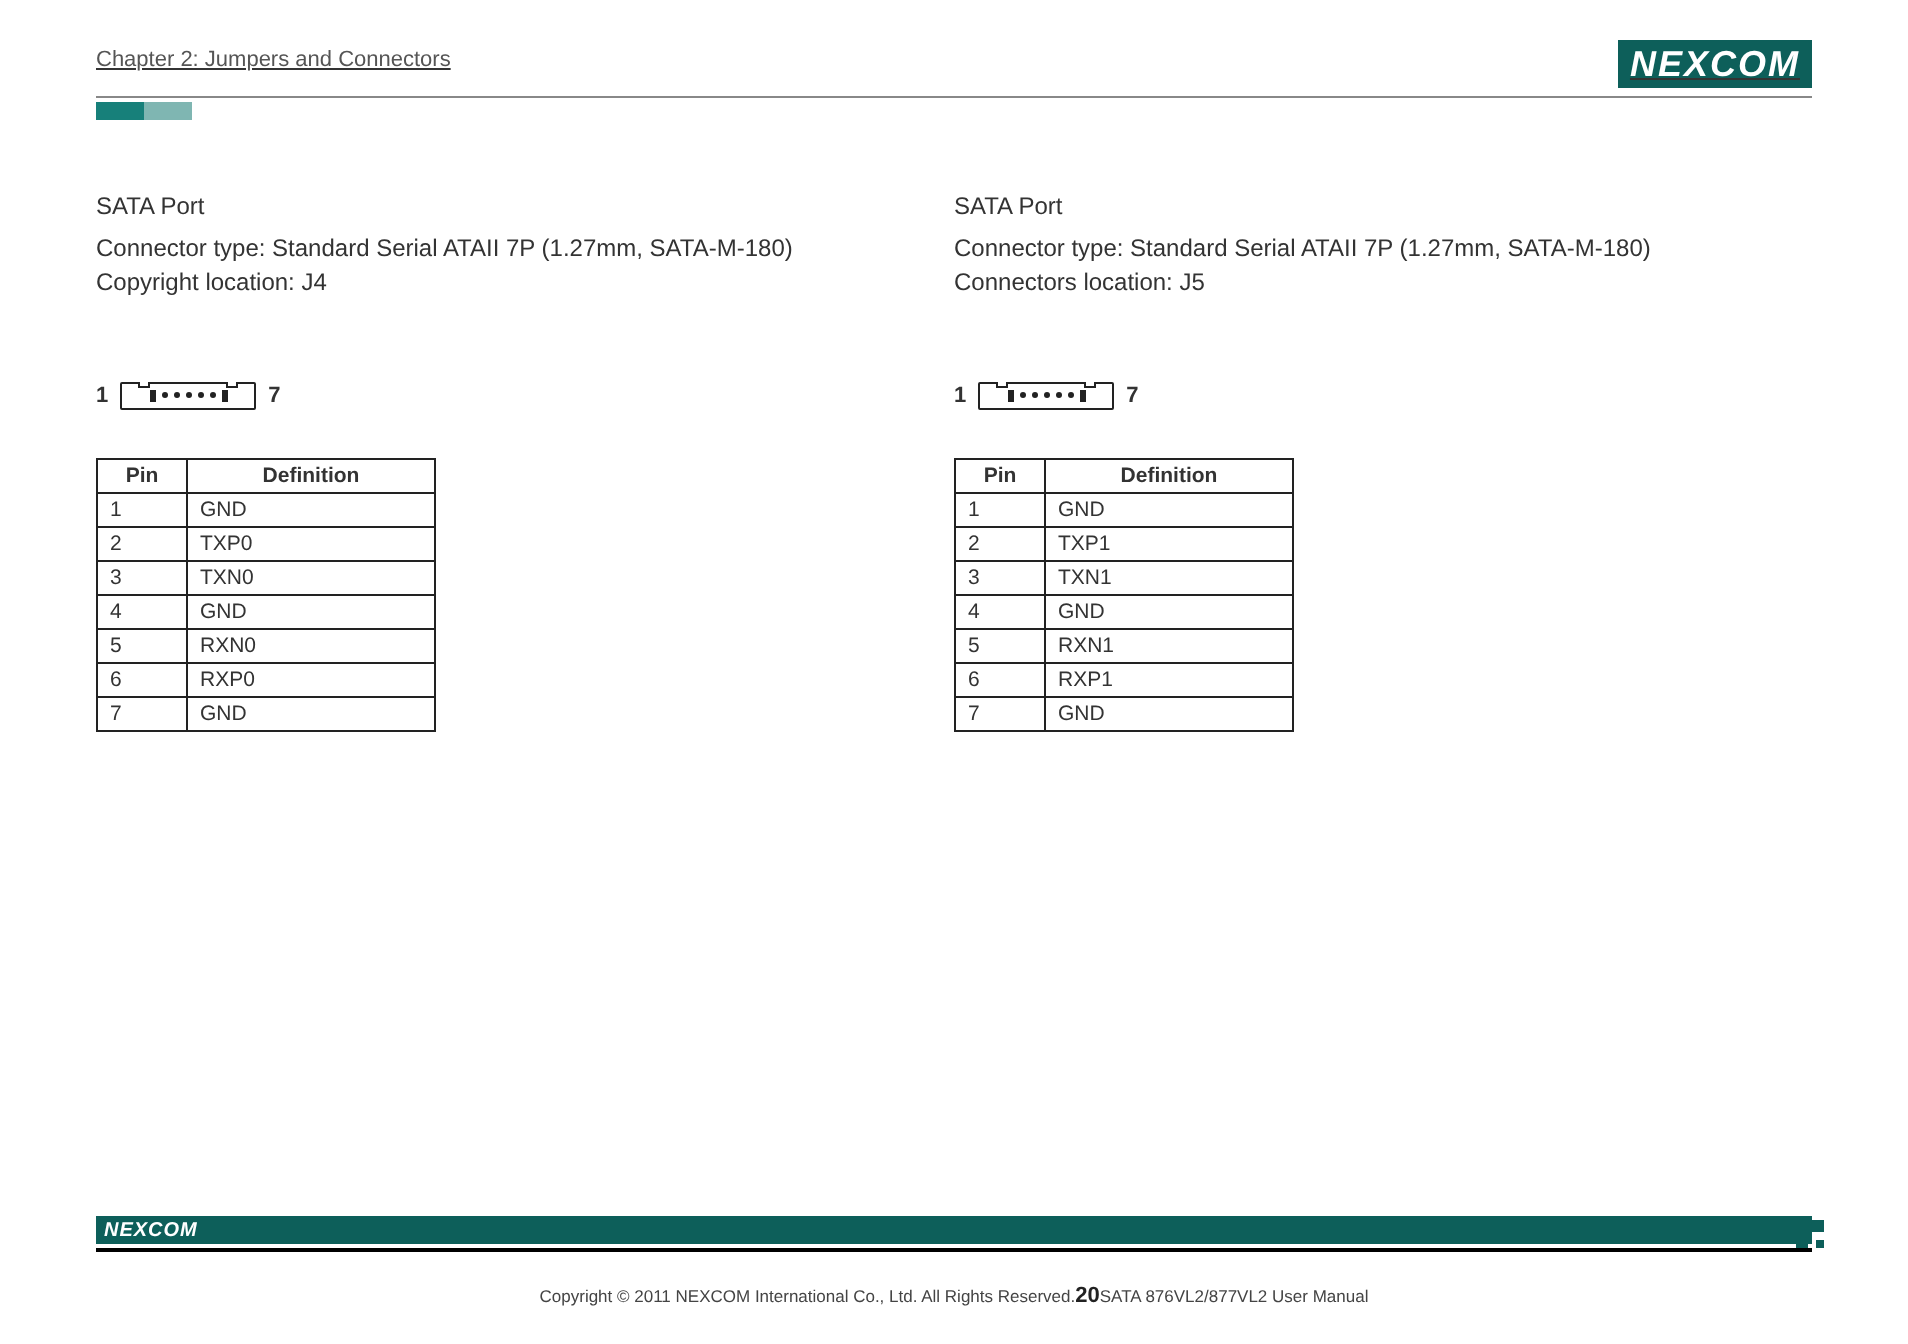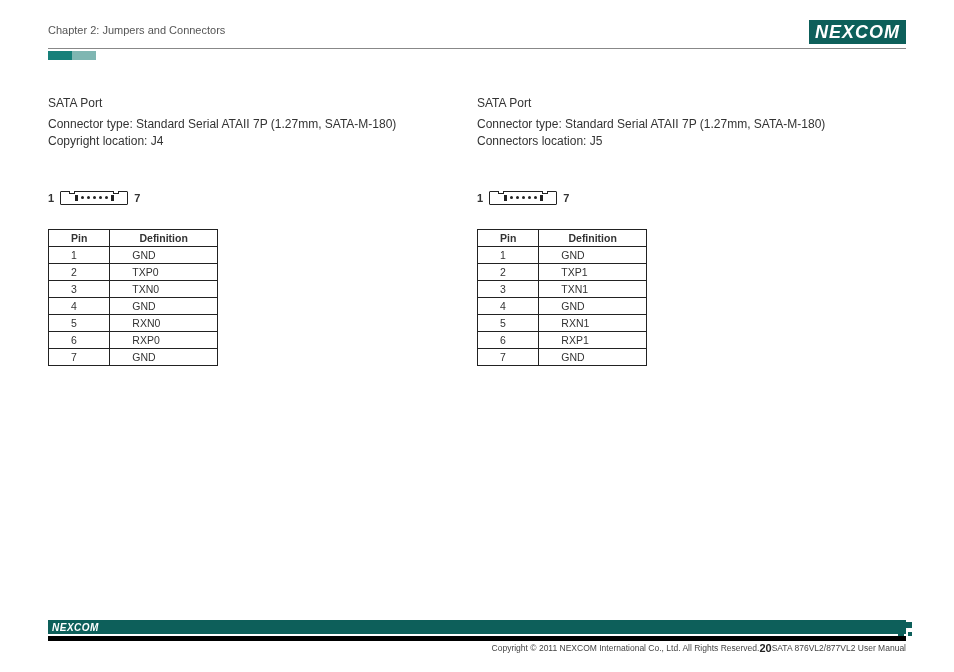--- a/index.html
+++ b/index.html
@@ -12,20 +12,21 @@
     background: #fff;
   }
   .page {
     padding: 20px 48px 0 48px;
   }
   .header {
     display: flex;
     justify-content: space-between;
     align-items: flex-start;
     margin-bottom: 4px;
+    text-decoration: underline;
   }
   .chapter-title {
     font-size: 11px;
     color: #555;
     padding-top: 4px;
   }
   .logo-top {
     background: #0d5f5a;
     padding: 3px 6px;
     display: flex;
@@ -108,21 +109,21 @@
   .connector-box .dot { width: 3px; height: 3px; background: #222; border-radius: 50%; }
   .connector-box .bar { width: 3px; height: 6px; background: #222; }
 
   table.pin-table {
     border-collapse: collapse;
     font-size: 10.5px;
     width: 170px;
   }
   table.pin-table th, table.pin-table td {
     border: 1px solid #222;
-    padding: 2px 22px;
+    padding: 2px 6px;
     font-weight: normal;
   }
   table.pin-table th {
     font-weight: bold;
   }
   table.pin-table th.pin-col { width: 45px; }
 
   .footer {
     position: absolute;
     left: 48px;
@@ -152,26 +153,26 @@
     width: 20px;
     height: 20px;
   }
   .footer-squares .sq { position: absolute; background: #0d5f5a; }
   .footer-squares .sq1 { width: 6px; height: 6px; right: 0; top: 2px; }
   .footer-squares .sq2 { width: 6px; height: 6px; right: 8px; top: 10px; }
   .footer-squares .sq3 { width: 4px; height: 4px; right: 0; top: 12px; }
 
   .footer-row {
     display: flex;
-    justify-content: flex-end;
+    justify-content: center;
     align-items: center;
     font-size: 8.5px;
     color: #444;
-    border-top: 5px solid #000000;
-    padding-top: 1px;
+    border-top: 2px solid #000000;
+    padding-top: 16px;
   }
   .footer-row .pagenum {
     font-weight: bold;
     font-size: 11px;
     color: #222;
   }
 </style>
 </head>
 <body>
 

